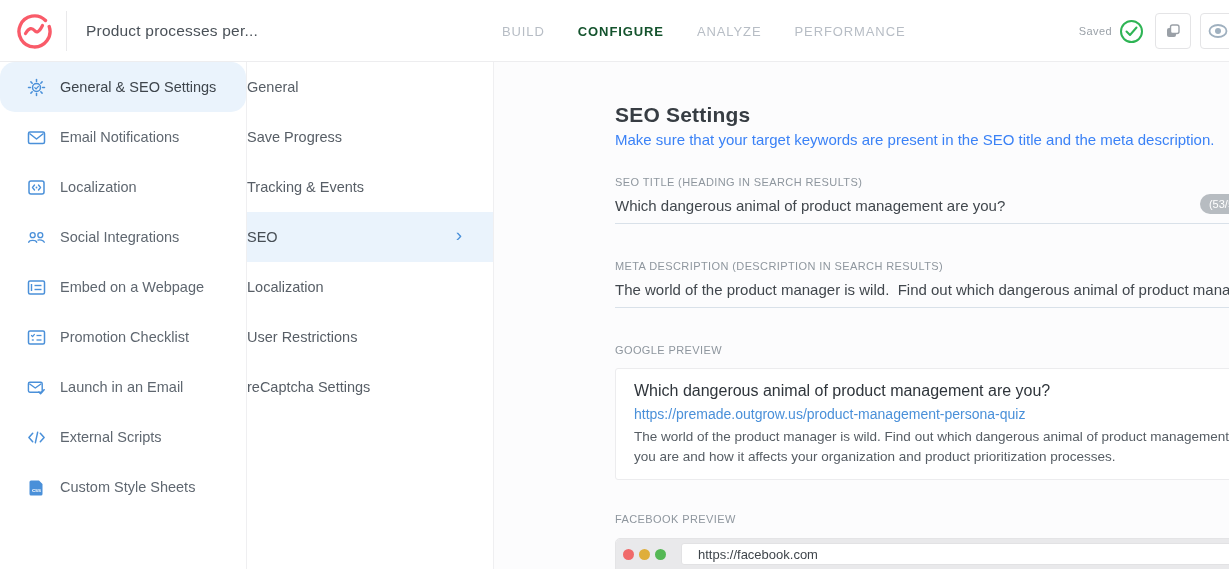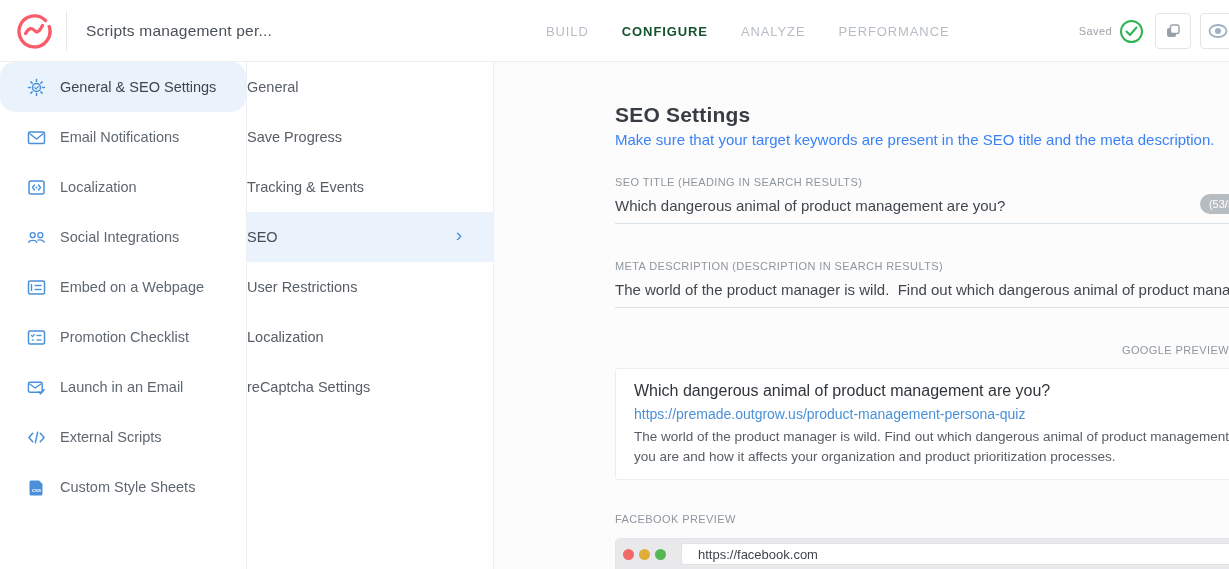--- a/index.html
+++ b/index.html
@@ -6,21 +6,21 @@
   html,body { width:1229px; height:569px; overflow:hidden; background:#fff;
     font-family:"Liberation Sans","DejaVu Sans",sans-serif; }
 
   
   .header { position:absolute; left:0; top:0; width:1229px; height:62px; background:#fff;
     border-bottom:1px solid #ededef; z-index:5; }
   .logo-wrap { position:absolute; left:15px; top:12px; width:38px; height:38px; cursor:pointer; }
   .header-divider { position:absolute; left:66px; top:11px; width:1px; height:40px; background:#e9e9eb; }
   .project-title { position:absolute; left:86px; top:0; height:62px; line-height:62px;
     font-size:15.5px; color:#4a5158; letter-spacing:.2px; }
-  .top-nav { position:absolute; left:502px; top:0; height:62px; display:flex; align-items:center; gap:33px;margin-left:44px; }
+  .top-nav { position:absolute; left:502px; top:0; height:62px; display:flex; align-items:center; gap:33px; }
   .top-tab { font-size:13px; letter-spacing:.9px; color:#b7bdc5; font-weight:500; cursor:pointer; }
   .top-tab.active { color:#14532d; font-weight:700; }
   .header-right { position:absolute; right:0; top:0; height:62px; display:flex; align-items:center; }
   .saved-label { font-size:11px; color:#9aa1a8; letter-spacing:.4px; margin-right:8px; }
   .saved-check { width:23px; height:23px; border-radius:50%; border:2px solid #2eb454; background:#fff;
     display:flex; align-items:center; justify-content:center; margin-right:12px; }
   .icon-btn { width:36px; height:36px; border:1px solid #e4e4e6; border-radius:4px; background:#fff;
     display:flex; align-items:center; justify-content:center; margin-right:9px; cursor:pointer; }
   .icon-btn.last { margin-right:-7px; }
 
@@ -44,21 +44,21 @@
     font-size:19px; color:#4a90d9; font-weight:400; }
 
   
   .main { position:absolute; left:494px; top:62px; width:735px; height:507px; background:#fcfcfd;
     padding:41px 0 0 121px; overflow:hidden; }
   .page-title { font-size:21px; font-weight:600; color:#373d43; letter-spacing:.2px; }
   .page-subtitle { margin-top:4px; font-size:15px; color:#3b82f6; }
   .field-label { font-size:11px; letter-spacing:.4px; color:#8e969e; }
   .lbl-1 { margin-top:28px; }
   .lbl-2 { margin-top:36px; }
-  .lbl-3 { margin-top:36px;text-align:right; }
+  .lbl-3 { margin-top:36px; }
   .lbl-4 { margin-top:33px; }
   .field-wrap { position:relative; margin-top:9px; width:614px; }
   .text-input { display:block; width:100%; border:none; outline:none; background:transparent;
     font-family:"Liberation Sans","DejaVu Sans",sans-serif;
     font-size:15px; color:#41474d; padding:0 0 9px 0; border-bottom:1px solid #d9e1e9;
     white-space:nowrap; overflow:hidden; text-overflow:clip; }
   .char-badge { position:absolute; right:-14px; top:-3px; height:20px; line-height:20px;
     background:#b7bcc1; color:#fff; font-size:11px; border-radius:10px; padding:0 9px; }
 
   .google-card { margin-top:12px; width:640px; background:#fff; border:1px solid #ececee;
@@ -85,21 +85,21 @@
 <body>
 
 <div class="header">
   <div class="logo-wrap">
     <svg width="38" height="38" viewBox="0 0 38 38">
       <path d="M30.5 8.5 A15.5 15.5 0 1 0 34.2 14.5" fill="none" stroke="#f95b69" stroke-width="3.4" stroke-linecap="round"></path>
       <path d="M10.5 21.5 C14 15.5 17 15.5 19.5 18.5 C21.5 21 24 20.5 27.5 13.5" fill="none" stroke="#f95b69" stroke-width="3.2" stroke-linecap="round"></path>
     </svg>
   </div>
   <div class="header-divider"></div>
-  <div class="project-title">Scripts management per...</div>
+  <div class="project-title">Product processes per...</div>
 
   <div class="top-nav">
     <span class="top-tab">BUILD</span>
     <span class="top-tab active">CONFIGURE</span>
     <span class="top-tab">ANALYZE</span>
     <span class="top-tab">PERFORMANCE</span>
   </div>
 
   <div class="header-right">
     <span class="saved-label">Saved</span>
@@ -246,24 +246,24 @@
     <span>Save Progress</span>
   </div>
   <div class="sub-item">
     <span>Tracking &amp; Events</span>
   </div>
   <div class="sub-item active">
     <span>SEO</span>
     <span class="sub-chevron">›</span>
   </div>
   <div class="sub-item">
+    <span>Localization</span>
+  </div>
+  <div class="sub-item">
     <span>User Restrictions</span>
-  </div>
-  <div class="sub-item">
-    <span>Localization</span>
   </div>
   <div class="sub-item">
     <span>reCaptcha Settings</span>
   </div>
 </div>
 
 <div class="main">
   <div class="page-title">SEO Settings</div>
   <div class="page-subtitle">Make sure that your target keywords are present in the SEO title and the meta description.</div>
 

